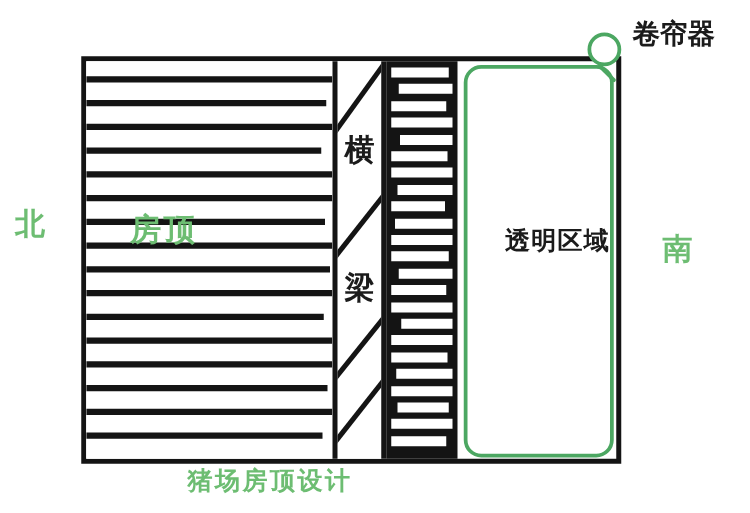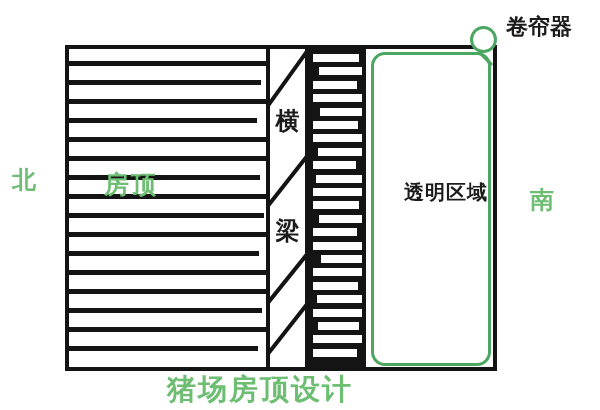--- a/index.html
+++ b/index.html
@@ -39,21 +39,21 @@
                        border:3px solid var(--green-line);border-radius:50%;background:#fff;z-index:6;}
   #roller-tail{left:476px;top:57px;width:19px;height:3px;background:var(--green-line);
                border-radius:2px;transform:rotate(45deg);z-index:5;}
 
   
   .green-label{color:var(--green-text);font-weight:700;line-height:1;}
   #north-label{left:12px;top:168px;font-size:24px;}
   #south-label{left:530px;top:188px;font-size:24px;}
   #roof-label{left:104px;top:172px;font-size:25px;letter-spacing:2px;z-index:4;}
   #roller-shutter-label{left:506px;top:16px;font-size:22px;font-weight:700;color:#1b1b1b;line-height:1;}
-  #diagram-title{left:150px;top:375px;width:220px;text-align:center;font-size:29px;
+  #diagram-title{left:150px;top:375px;width:220px;font-size:20px;
                  letter-spacing:2px;}
 </style>
 </head>
 <body>
 
 <div id="stage" style="--green-line: #4ca762; --green-text: #6dbd72; --line-black: #141414;">
 
   <div class="abs" id="frame"></div>
 
   <div class="abs" id="roof-boards">

